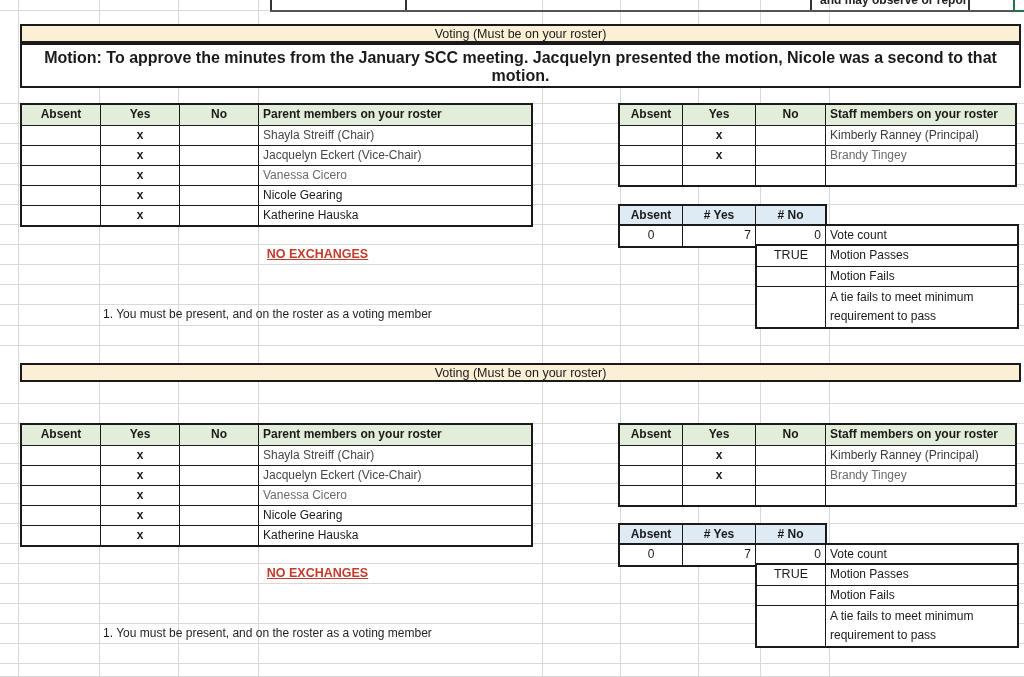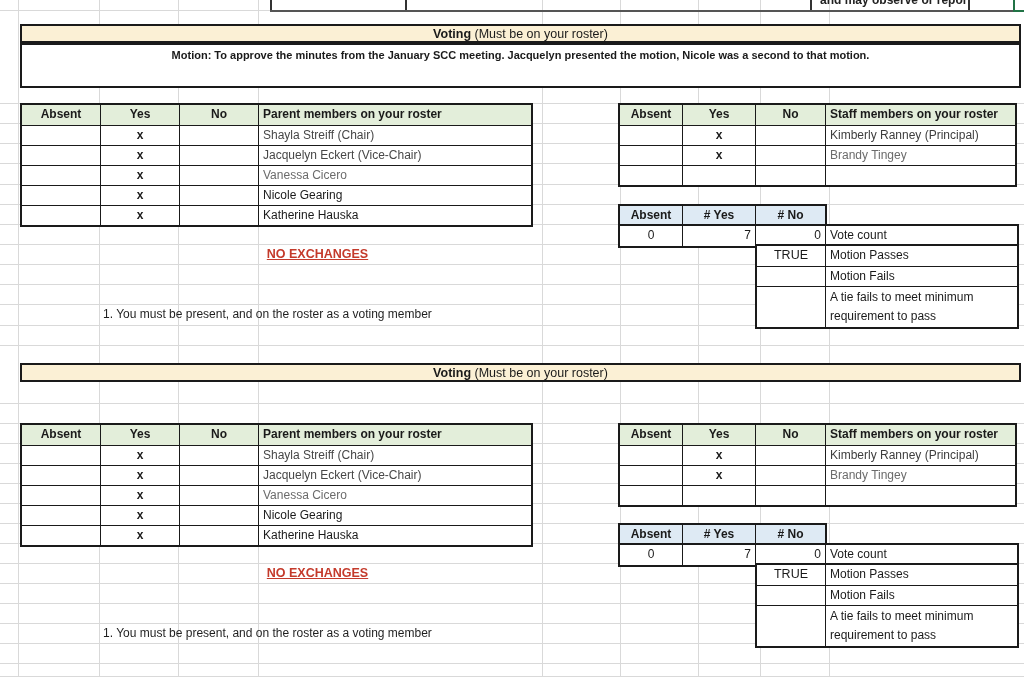--- a/index.html
+++ b/index.html
@@ -11,23 +11,23 @@
   .darkv{position:absolute;top:0;height:10px;width:2px;background:#333;z-index:1;}
   .darkh{position:absolute;height:2px;background:#555;z-index:1;}
   
   .topclip{position:absolute;top:0;height:9px;overflow:hidden;z-index:2;font-size:12px;font-weight:bold;color:#222;}
   .topclip span{position:relative;top:-7px;display:block;white-space:nowrap;}
   .selcorner{position:absolute;z-index:3;}
   
   .vheader{position:absolute;left:20px;width:1001px;height:19px;box-sizing:border-box;
            border:2px solid #1a1a1a;background:#FBF0D5;text-align:center;line-height:16px;
            font-size:12.5px;z-index:3;}
-  .vheader b{font-weight:bold;}
+  .vheader b{font-weight:normal;}
   .motion{position:absolute;left:20px;width:1001px;box-sizing:border-box;border:2px solid #1a1a1a;
-          background:#fff;text-align:center;font-size:11px;font-weight:bold;z-index:3;}
+          background:#fff;text-align:center;font-size:16px;font-weight:bold;z-index:3;}
   .motion.tall{height:45px;padding-top:4px;}
   .motion.short{height:20px;line-height:17px;}
   
   .mtable{position:absolute;display:grid;grid-auto-rows:20px;background:#fff;
           border:2px solid #1a1a1a;z-index:3;font-size:12px;}
   .cell{box-sizing:border-box;line-height:19px;padding:0 4px;white-space:nowrap;overflow:hidden;}
   .cell.rt{border-top:1.5px solid #1a1a1a;}
   .cell.bl{border-left:1.5px solid #1a1a1a;}
   .cell.ctr{text-align:center;}
   .hcell{background:#E3EEDA;font-weight:bold;color:#1a1a1a;}

